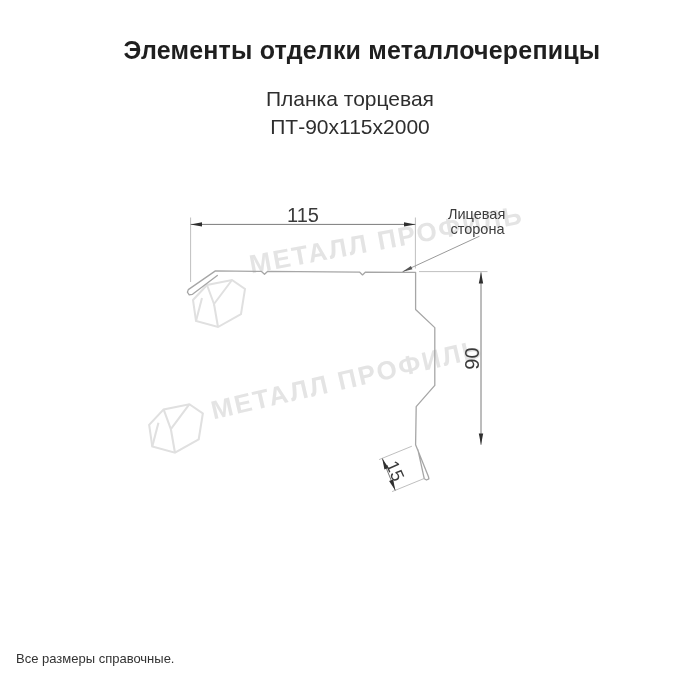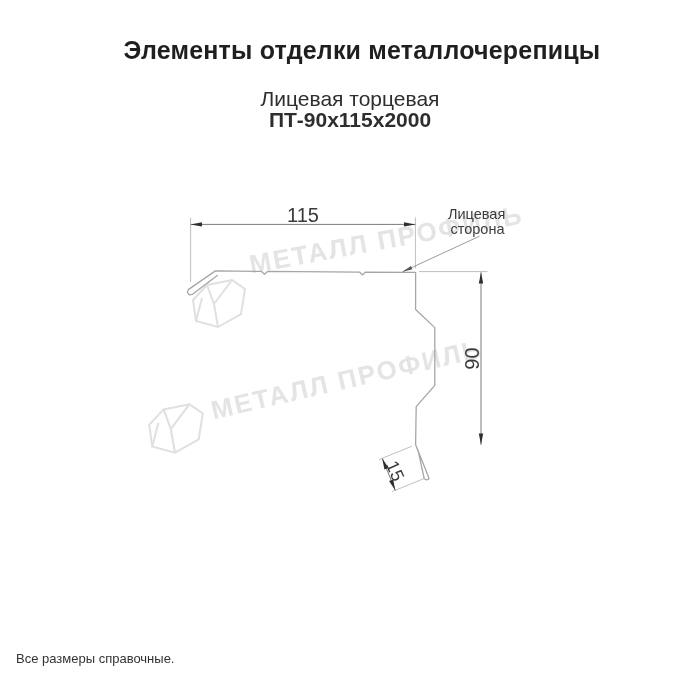--- a/index.html
+++ b/index.html
@@ -3,21 +3,21 @@
 <meta charset="utf-8">
 <style>
   html,body{margin:0;padding:0;background:#fff;}
   .stage{
     position:relative;width:700px;height:700px;background:#ffffff;
     font-family:"Liberation Sans", sans-serif;overflow:hidden;
   }
   .hdr{position:absolute;left:0;width:700px;text-align:center;color:#1f1f1f;}
   .title{top:36px;font-size:25px;font-weight:700;letter-spacing:.2px;padding-left:12px;}
   .sub1{top:87px;font-size:21px;font-weight:400;color:#2e2e2e;}
-  .sub2{top:108px;font-size:21px;font-weight:700;color:#2e2e2e;}
+  .sub2{top:115px;font-size:21px;font-weight:400;color:#2e2e2e;}
   .footer-line{position:absolute;left:16px;font-size:13px;color:#333;}
   .f1{top:651px;}
   .f2{top:668px;}
   .wm{position:absolute;display:flex;align-items:flex-start;pointer-events:none;}
   .wm-text{
     font-size:26px;font-weight:700;letter-spacing:2px;color:#e4e4e4;
     white-space:nowrap;transform-origin:0 0;
   }
   .wm1-logo{position:absolute;left:188px;top:276px;}
   .wm1-text{position:absolute;left:247px;top:250px;transform:rotate(-10.5deg);}
@@ -91,18 +91,18 @@
 
     <g>
       <line x1="402.5" y1="271.8" x2="479.5" y2="236.2" stroke="#9a9a9a" stroke-width="1"></line>
       <polygon points="402.5,271.8 412.4,269.3 410.9,265.9" fill="#555555"></polygon>
       <text class="lbltxt" x="448" y="219" font-size="14.5">Лицевая</text>
       <text class="lbltxt" x="450.5" y="234" font-size="14.5">сторона</text>
     </g>
   </svg>
 
   <div class="hdr title">Элементы отделки металлочерепицы</div>
-  <div class="hdr sub1">Лицевая торцевая</div>
+  <div class="hdr sub1">Планка торцевая</div>
   <div class="hdr sub2">ПТ-90х115х2000</div>
 
   <div class="footer-line f1">Все размеры справочные.</div>
 
 </div>
 
 </body></html>

